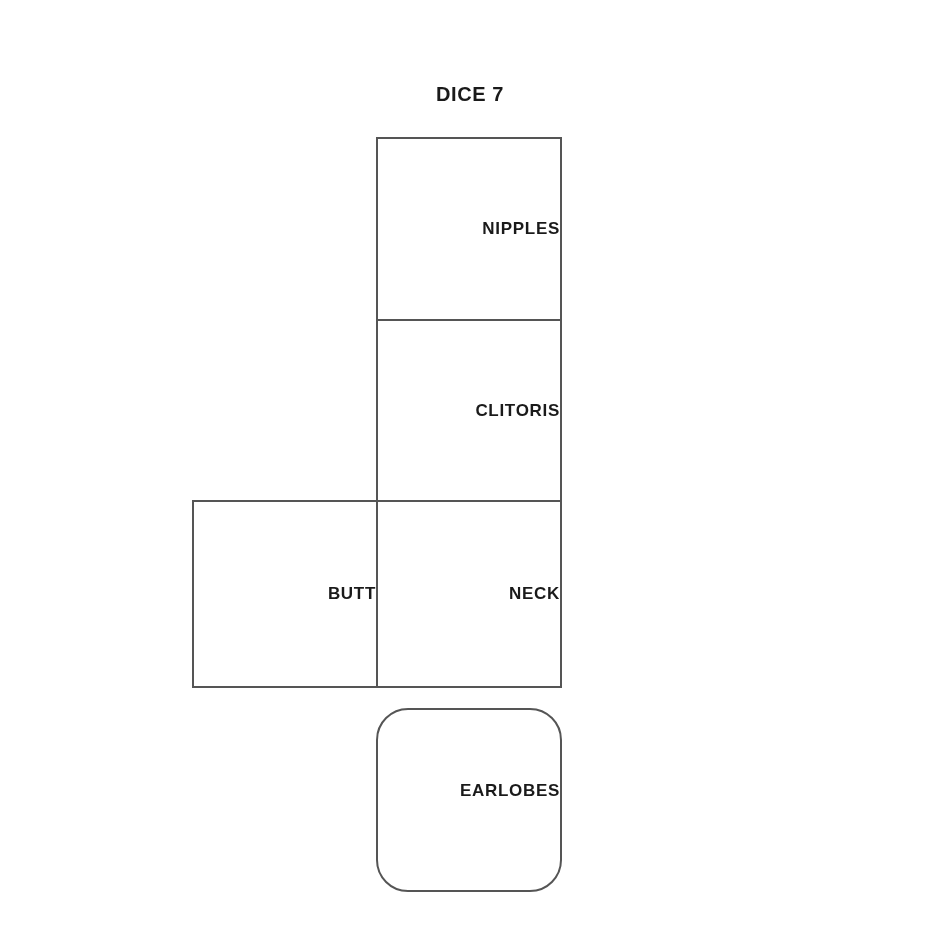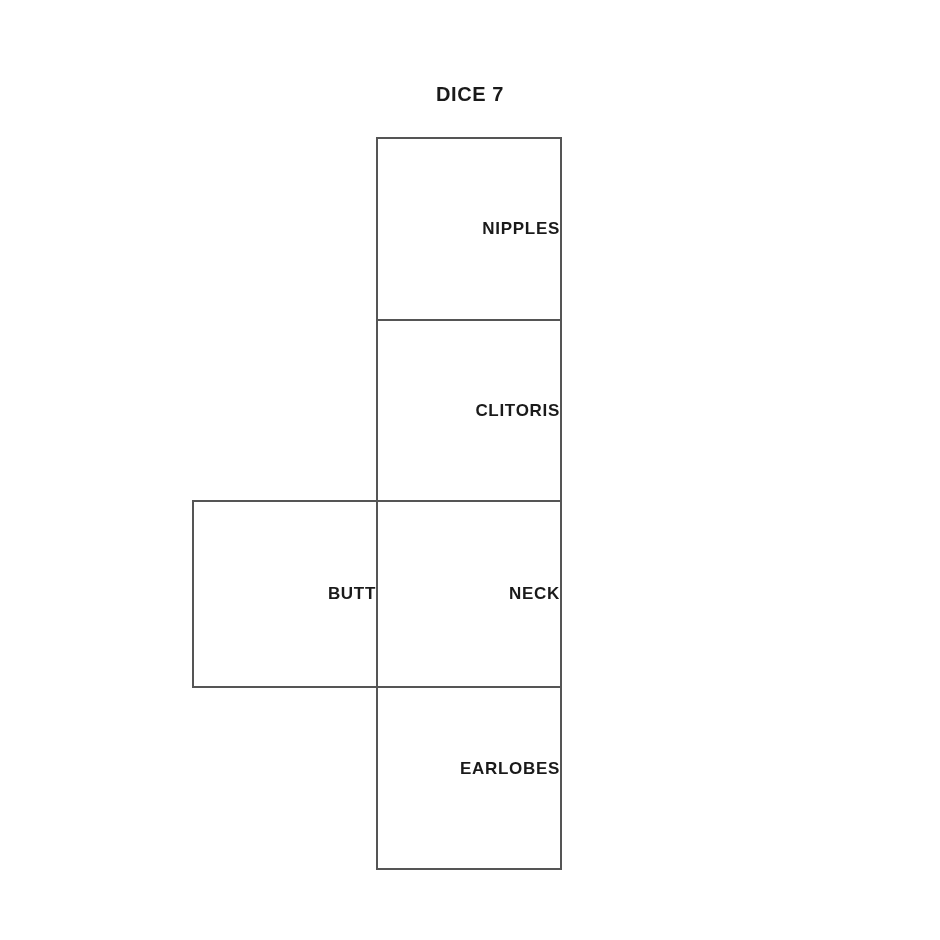--- a/index.html
+++ b/index.html
@@ -67,21 +67,21 @@
     white-space: nowrap;
     user-select: none;
   }
 
   
   .face-top      { left: 376px; top: 137px; width: 186px; height: 184px; }
   .face-upper    { left: 376px; top: 319px; width: 186px; height: 183px; }
   .face-left     { left: 192px; top: 500px; width: 186px; height: 188px; }
   .face-center   { left: 376px; top: 500px; width: 186px; height: 188px; }
   .face-right    { left: 562px; top: 500px; width: 186px; height: 188px; }
-  .face-bottom   { left: 376px; top: 686px; width: 186px; height: 184px; }
+  .face-bottom   { left: 376px; top: 708px; width: 186px; height: 184px; border-radius: 32px; }
 
   
   .face-bottom .face-label { transform: translateY(-9px); }
 </style>
 </head>
 <body>
 
 <div id="canvas">
 
   <div class="title">DICE 7</div>

